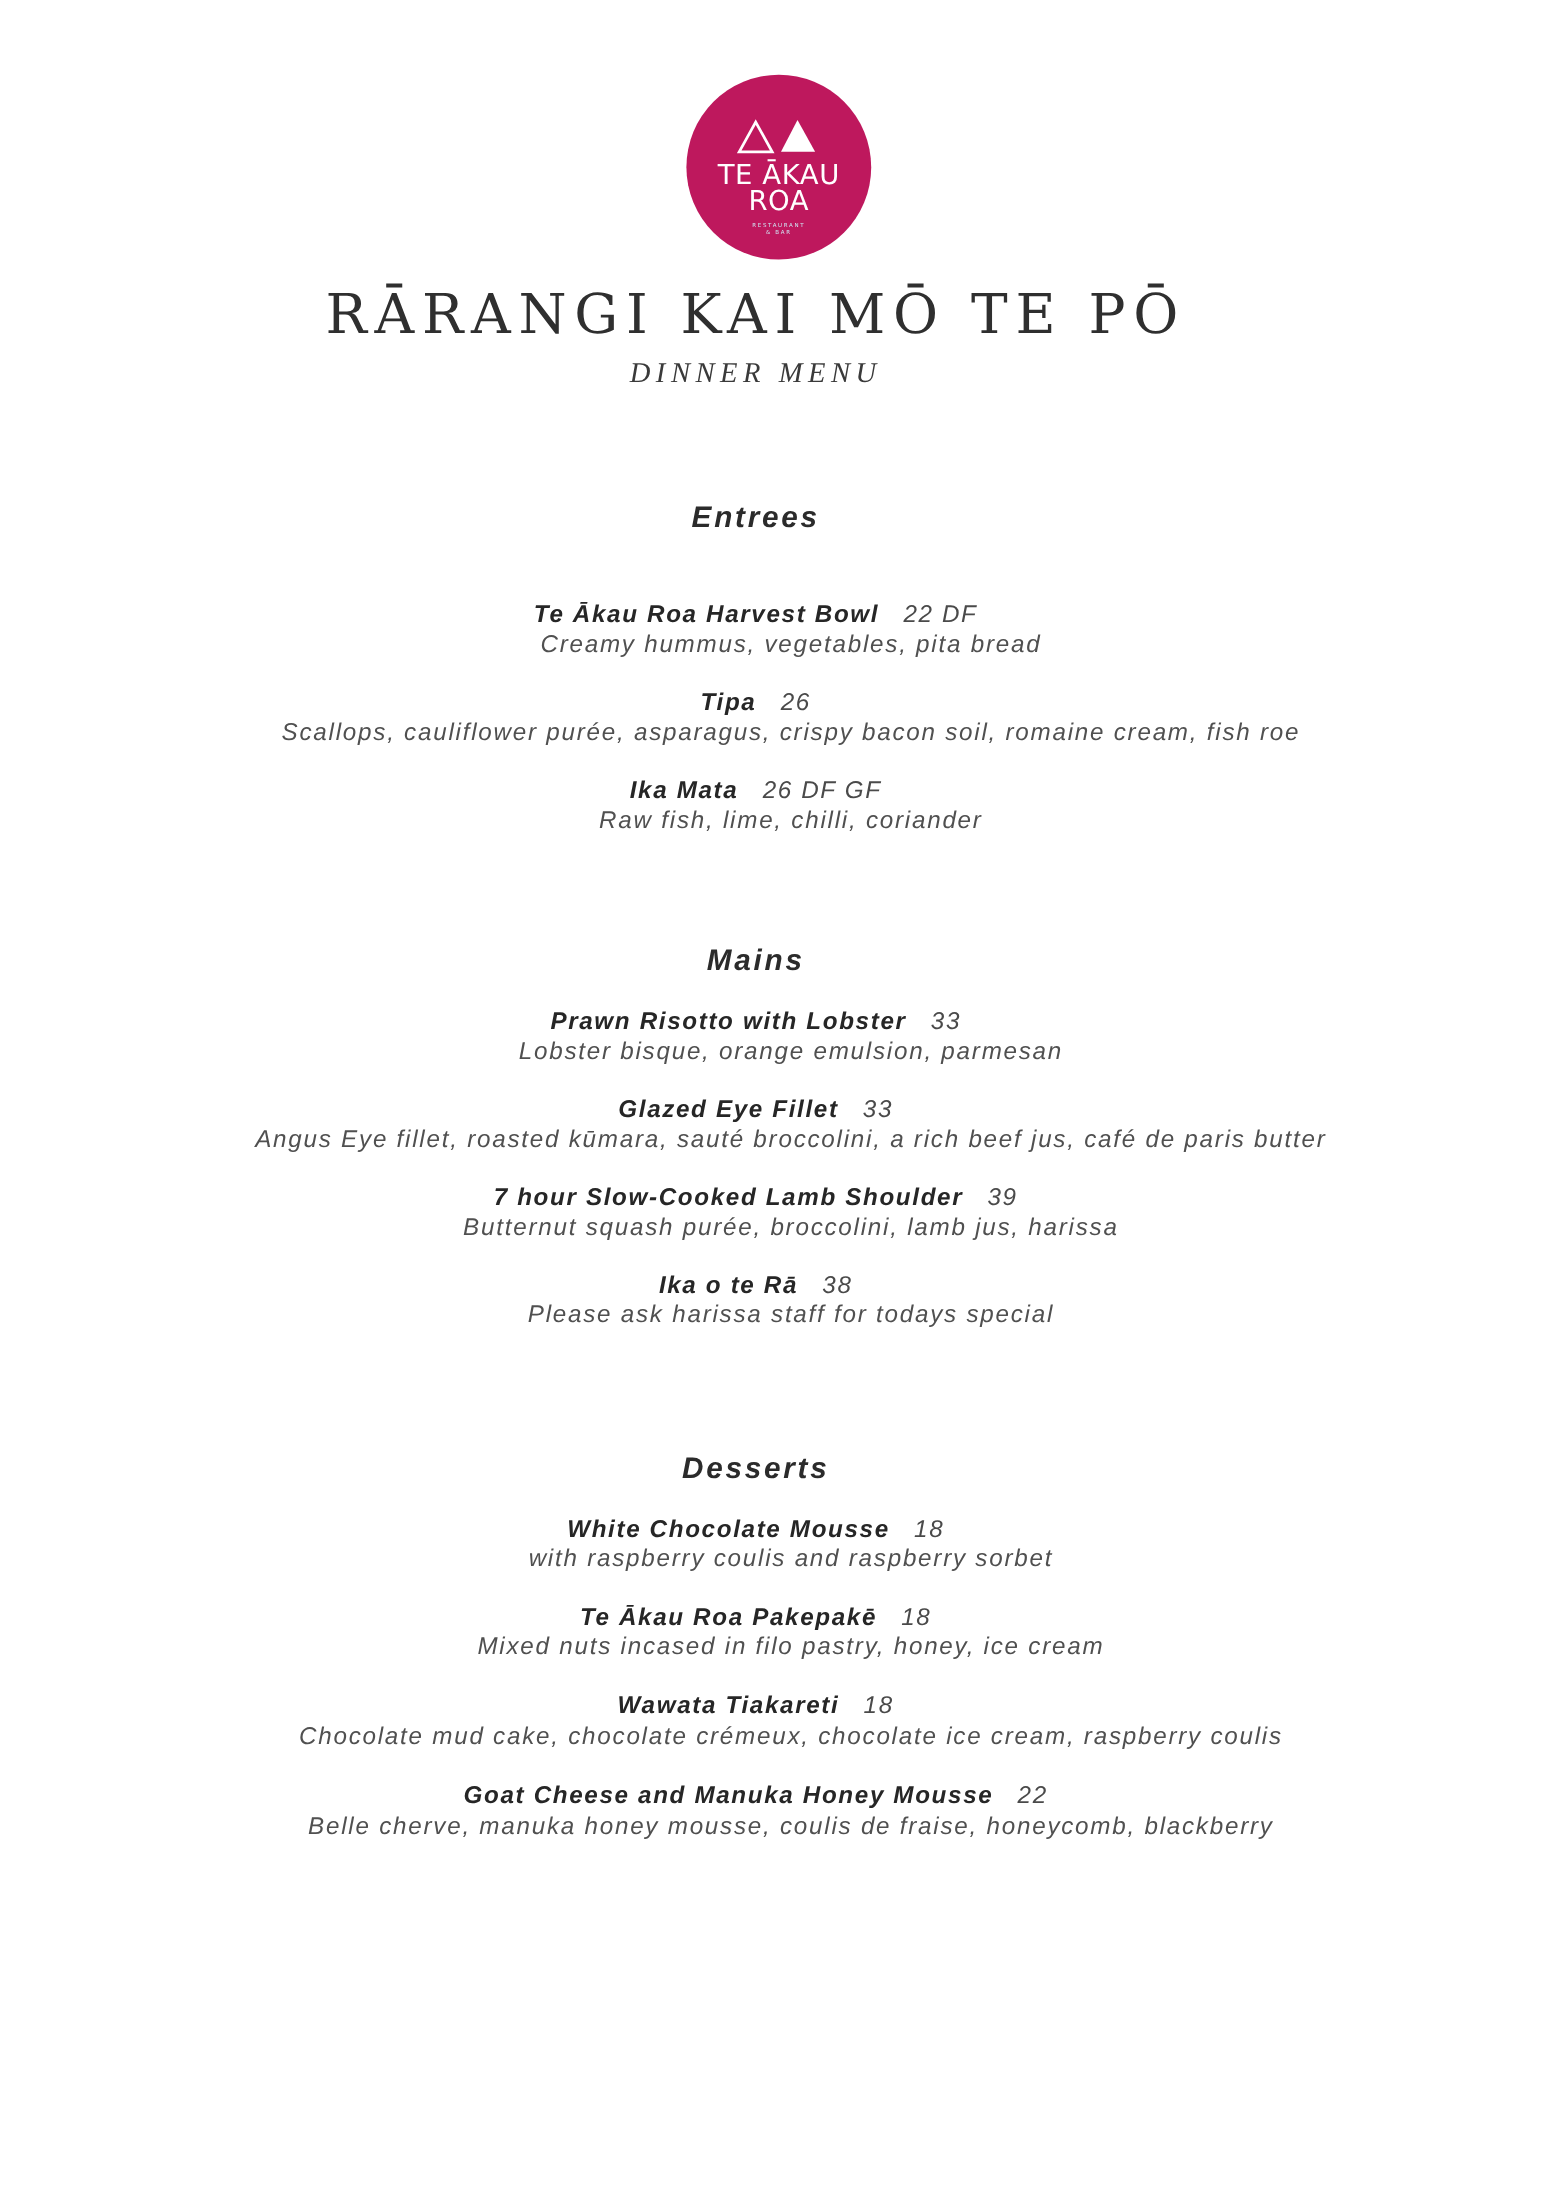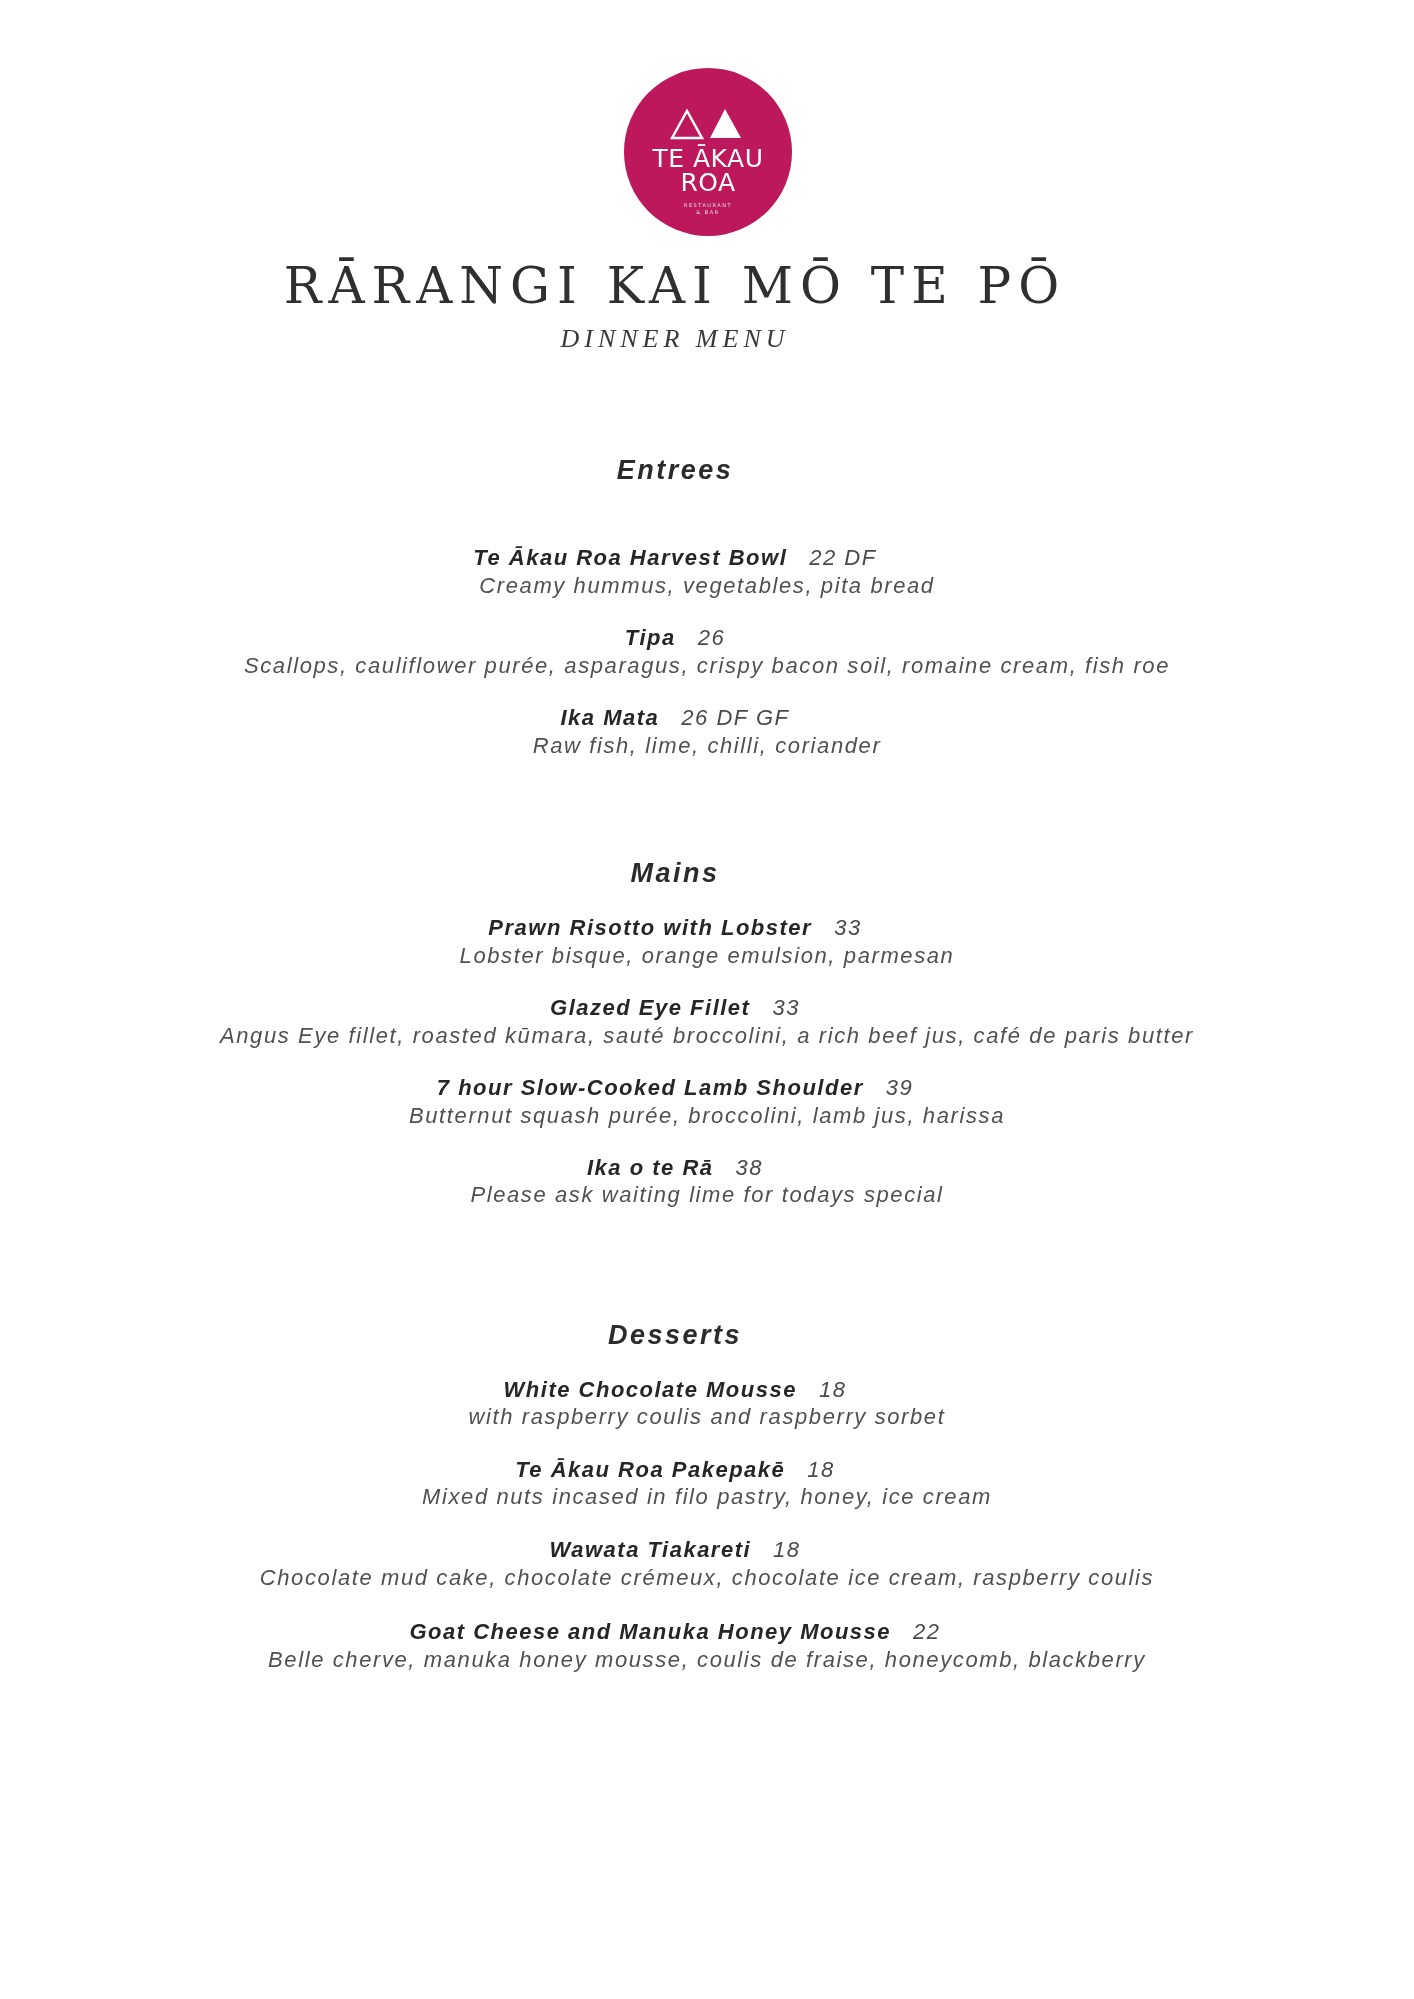--- a/index.html
+++ b/index.html
@@ -1,17 +1,17 @@
 <!DOCTYPE html>
 <html><head>
 <meta charset="utf-8">
 <style>
   html, body { margin: 0; padding: 0; background: #ffffff; }
   body { width: 1414px; height: 1999px; position: relative; overflow: hidden; }
-  .abs { position: absolute; left: 0; width: 1350px; text-align: center; }
+  .abs { position: absolute; left: 0; width: 1350px; text-align: center; padding-left: 12px; }
   .logo {
     position: absolute; left: 624px; top: 68px; width: 168px; height: 168px;
     border-radius: 50%; background: #be185d;
   }
   .logo svg { position: absolute; left: 0; top: 0; }
   .logo-name {
     position: absolute; left: 0; width: 168px; text-align: center; color: #ffffff;
     font-family: "DejaVu Sans", sans-serif; font-weight: normal; letter-spacing: 0.5px;
   }
   .logo-line1 { top: 78px; font-size: 25px; line-height: 26px; }
@@ -93,21 +93,21 @@
 <div class="abs item-desc" style="top:1023px">Angus Eye fillet, roasted kūmara, sauté broccolini, a rich beef jus, café de paris butter</div>
 
 <div class="abs item-line" style="top:1075px">
   <span class="item-name">7 hour Slow-Cooked Lamb Shoulder</span><span class="item-price">39</span>
 </div>
 <div class="abs item-desc" style="top:1103px">Butternut squash purée, broccolini, lamb jus, harissa</div>
 
 <div class="abs item-line" style="top:1155px">
   <span class="item-name">Ika o te Rā</span><span class="item-price">38</span>
 </div>
-<div class="abs item-desc" style="top:1182px">Please ask waiting lime for todays special</div>
+<div class="abs item-desc" style="top:1182px">Please ask harissa staff for todays special</div>
 
 <div class="abs heading" style="top:1319px">Desserts</div>
 
 <div class="abs item-line" style="top:1377px">
   <span class="item-name">White Chocolate Mousse</span><span class="item-price">18</span>
 </div>
 <div class="abs item-desc" style="top:1404px">with raspberry coulis and raspberry sorbet</div>
 
 <div class="abs item-line" style="top:1457px">
   <span class="item-name">Te Ākau Roa Pakepakē</span><span class="item-price">18</span>

